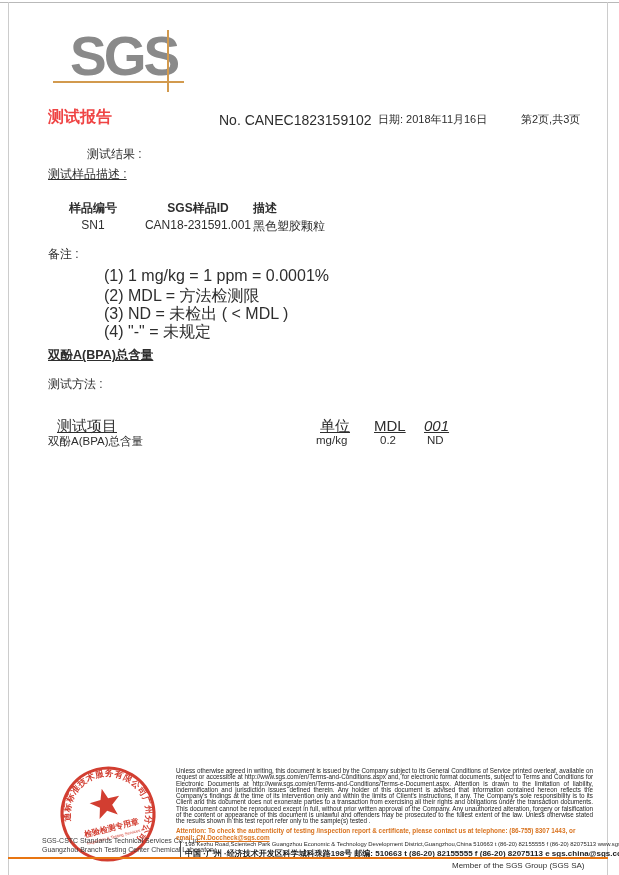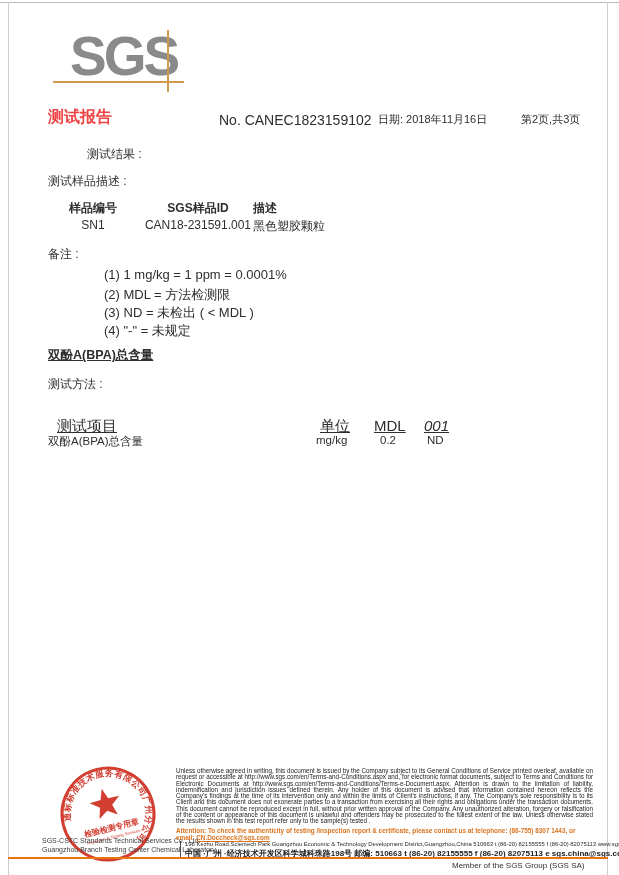--- a/index.html
+++ b/index.html
@@ -19,31 +19,31 @@
   .logo-hline { left:53px; top:81px; width:131px; height:2px; background:#d29a4e; }
 
   
   .report-title { left:48px; top:107px; font-size:16px; font-weight:bold; color:#ef4444; }
   .report-no    { left:219px; top:112px; font-size:14px; }
   .report-date  { left:378px; top:112px; font-size:11px; }
   .report-page  { left:521px; top:112px; font-size:11px; }
 
   .lbl { font-size:12px; color:#2e2e2e; }
   .results-label { left:63px; top:146px;margin-left:24px; }
-  .sample-desc-label { left:48px; top:173px; }
+  .sample-desc-label { left:48px; top:166px; text-decoration:underline; }
 
   .st-h { font-weight:bold; }
   .st-col1 { left:48px;  width:90px;  text-align:center; font-size:12px; }
   .st-col2 { left:142px; width:112px; text-align:center; font-size:12px; }
   .st-col3 { left:253px; font-size:12px; }
   .st-row-h { top:200px;text-align:center; }
   .st-row-d { top:218px; }
 
   .notes-label { left:48px; top:246px; }
-  .note { left:104px; font-size:13px; }
+  .note { left:104px; font-size:16px; }
   .note-0 { top:267px; } .note-1 { top:286px; } .note-2 { top:304px; } .note-3 { top:322px; }
 
   .bpa-heading { left:48px; top:347px; font-size:12.5px; font-weight:bold; text-decoration:underline; }
   .method-label { left:48px; top:376px; }
   .method-text { left:104px; top:375px; width:468px; font-size:12px; line-height:19px; }
 
   .rt-head { top:417px; font-size:15px; text-decoration:underline; }
   .rt-item-h { left:57px; }
   .rt-unit-h { left:320px; }
   .rt-mdl-h  { left:374px; }

